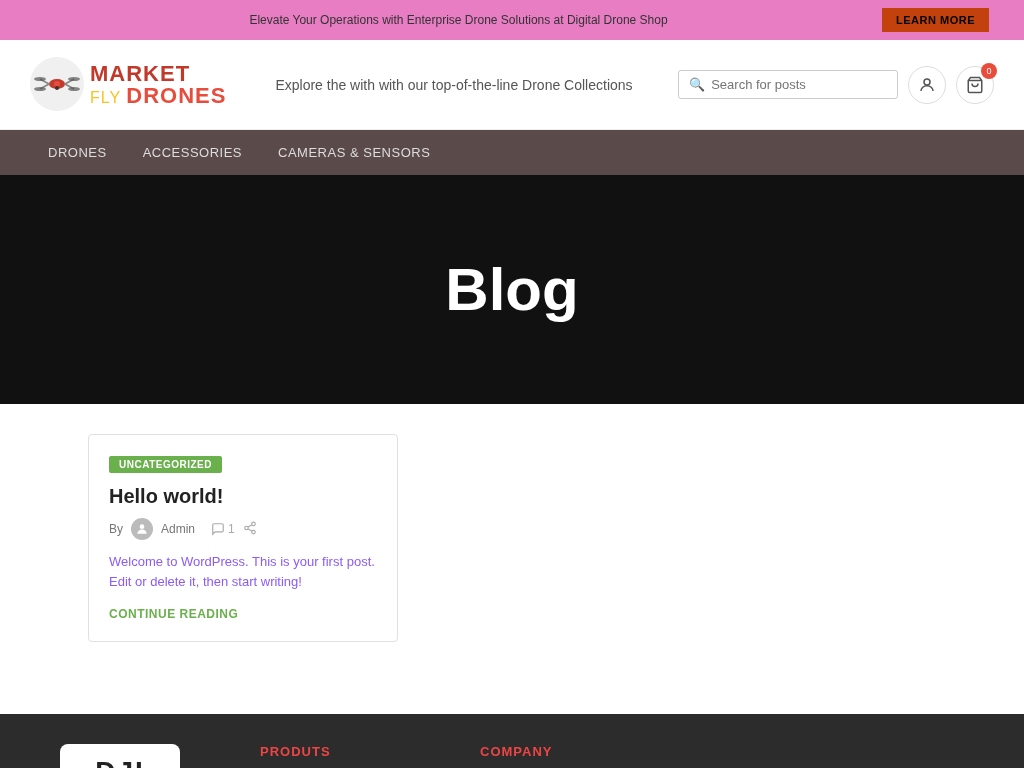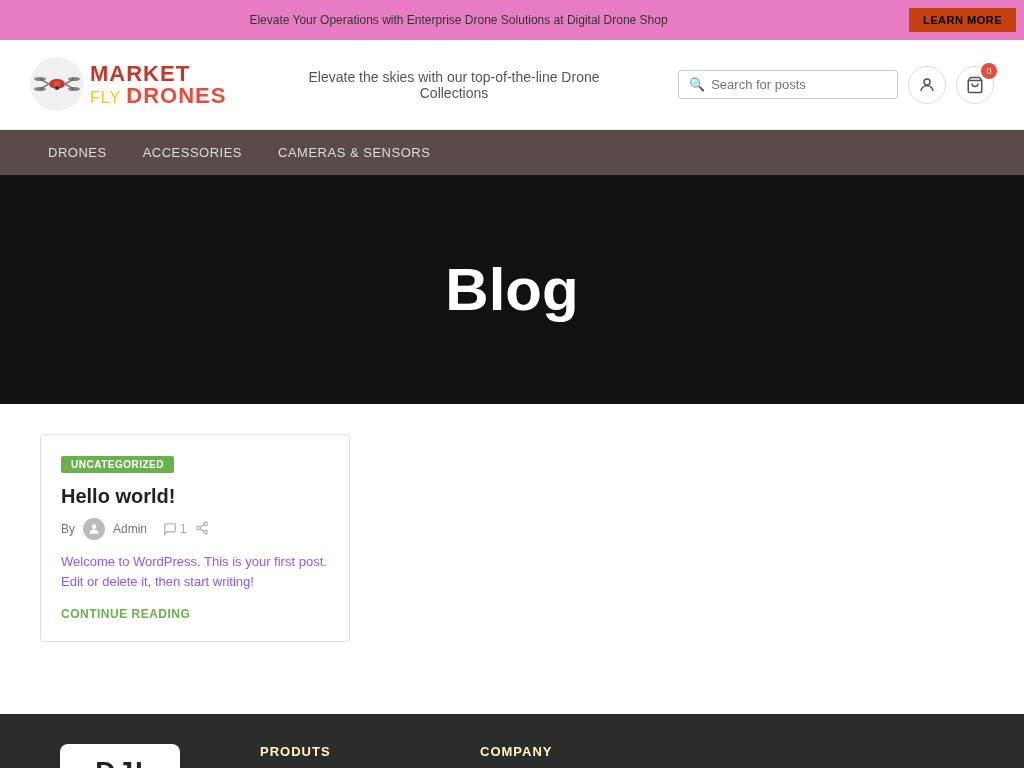--- a/index.html
+++ b/index.html
@@ -4,21 +4,21 @@
   <style>
     * { margin: 0; padding: 0; box-sizing: border-box; }
     body { font-family: Arial, sans-serif; font-size: 14px; color: #333; background: #fff; width: 1024px; }
 
     
     .top-banner {
       background: #e87dc3;
       display: flex;
       justify-content: space-between;
       align-items: center;
-      padding: 8px 8px;
+      padding: 8px 35px;
       min-height: 35px;
     }
     .top-banner-text {
       flex: 1;
       text-align: center;
       font-size: 12px;
       color: #333;
     }
     .learn-more-btn {
       background: #c2410c;
@@ -164,21 +164,21 @@
       justify-content: center;
     }
     .blog-hero h1 {
       color: white;
       font-size: 60px;
       font-weight: bold;
     }
 
     
     .blog-content {
-      padding: 30px 40px;
+      padding: 30px 88px;
       min-height: 310px;
       background: #fff;
       border-radius: 32px;
     }
     .post-card {
       max-width: 310px;
       border: 1px solid #e0e0e0;
       border-radius: 4px;
       padding: 20px;
       background: #fff;
@@ -272,21 +272,21 @@
       font-size: 28px;
       font-weight: bold;
       color: #222;
       letter-spacing: 2px;
       font-family: 'Arial Black', sans-serif;
     }
     .footer-col {
       min-width: 160px;
     }
     .footer-col h3 {
-      color: #fef9c3;
+      color: #ef4444;
       font-size: 13px;
       font-weight: bold;
       letter-spacing: 1px;
       margin-bottom: 14px;
       text-transform: uppercase;
     }
   </style>
 </head>
 <body>
 
@@ -319,21 +319,21 @@
     <div class="logo-text">
       <div>
         <span class="logo-market">MARKET</span>
       </div>
       <div>
         <span class="logo-fly">FLY </span><span class="logo-drones">DRONES</span>
       </div>
     </div>
   </div>
 
-  <div class="tagline">Elevate the skies with our top-of-the-line Drone Collections</div>
+  <div class="tagline">Explore the with with our top-of-the-line Drone Collections</div>
 
   <div class="header-actions">
     <div class="search-bar">
       <span class="search-icon">🔍</span>
       <input class="search-input" type="text" placeholder="Search for posts" style="">
     </div>
     <div class="icon-btn">
       <svg width="18" height="18" viewBox="0 0 24 24" fill="none" stroke="#555" stroke-width="2">
         <circle cx="12" cy="8" r="4"></circle>
         <path d="M4 20c0-4 3.6-7 8-7s8 3 8 7"></path>

